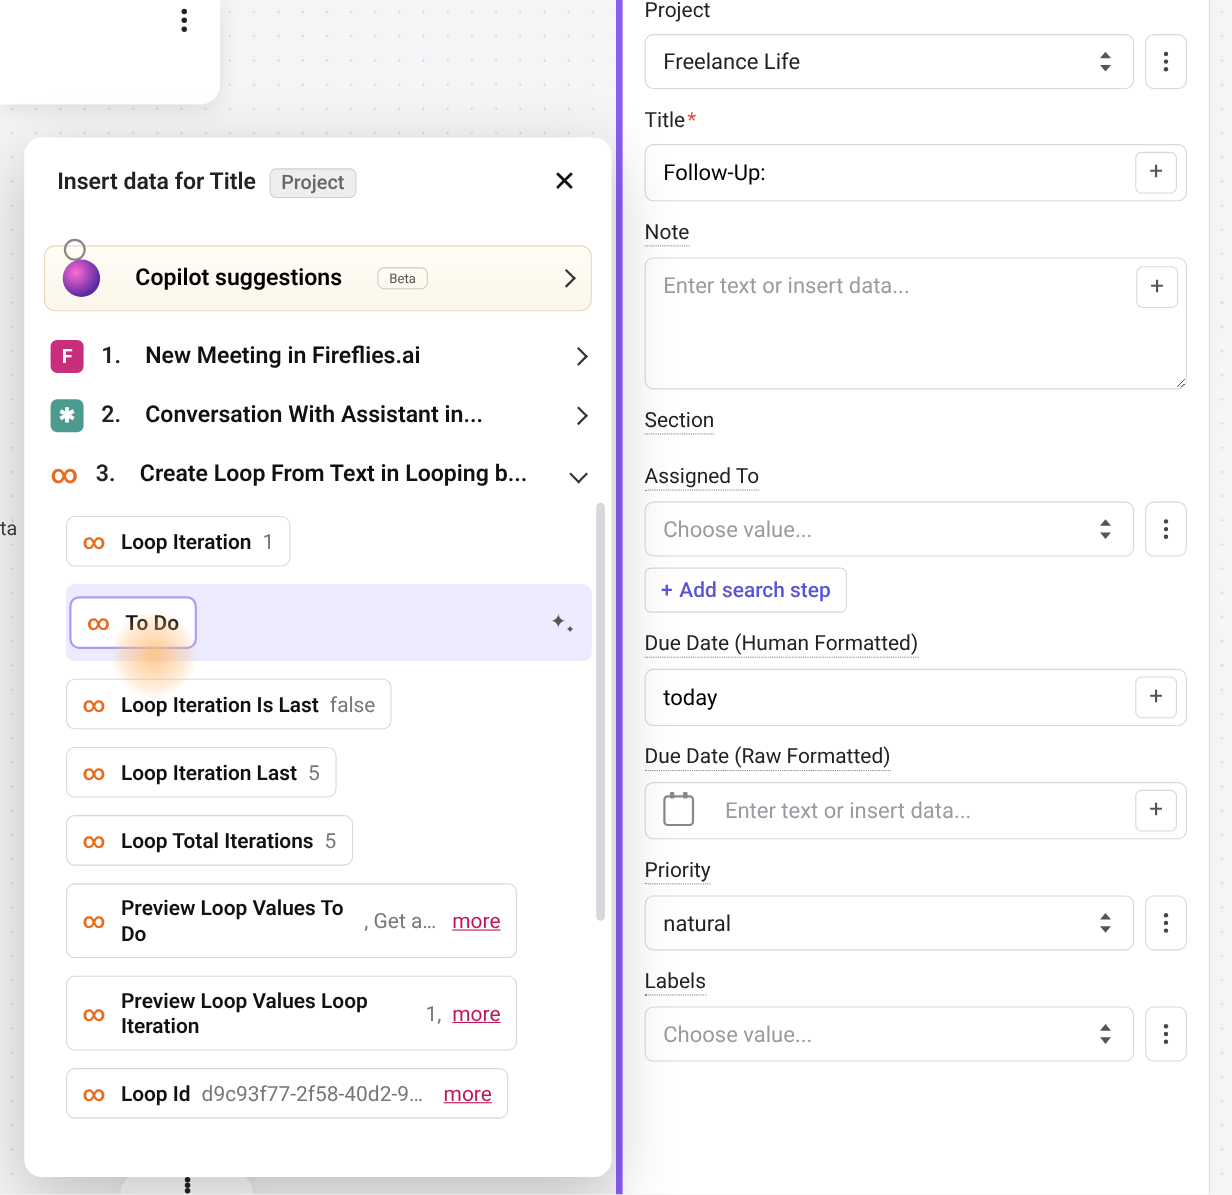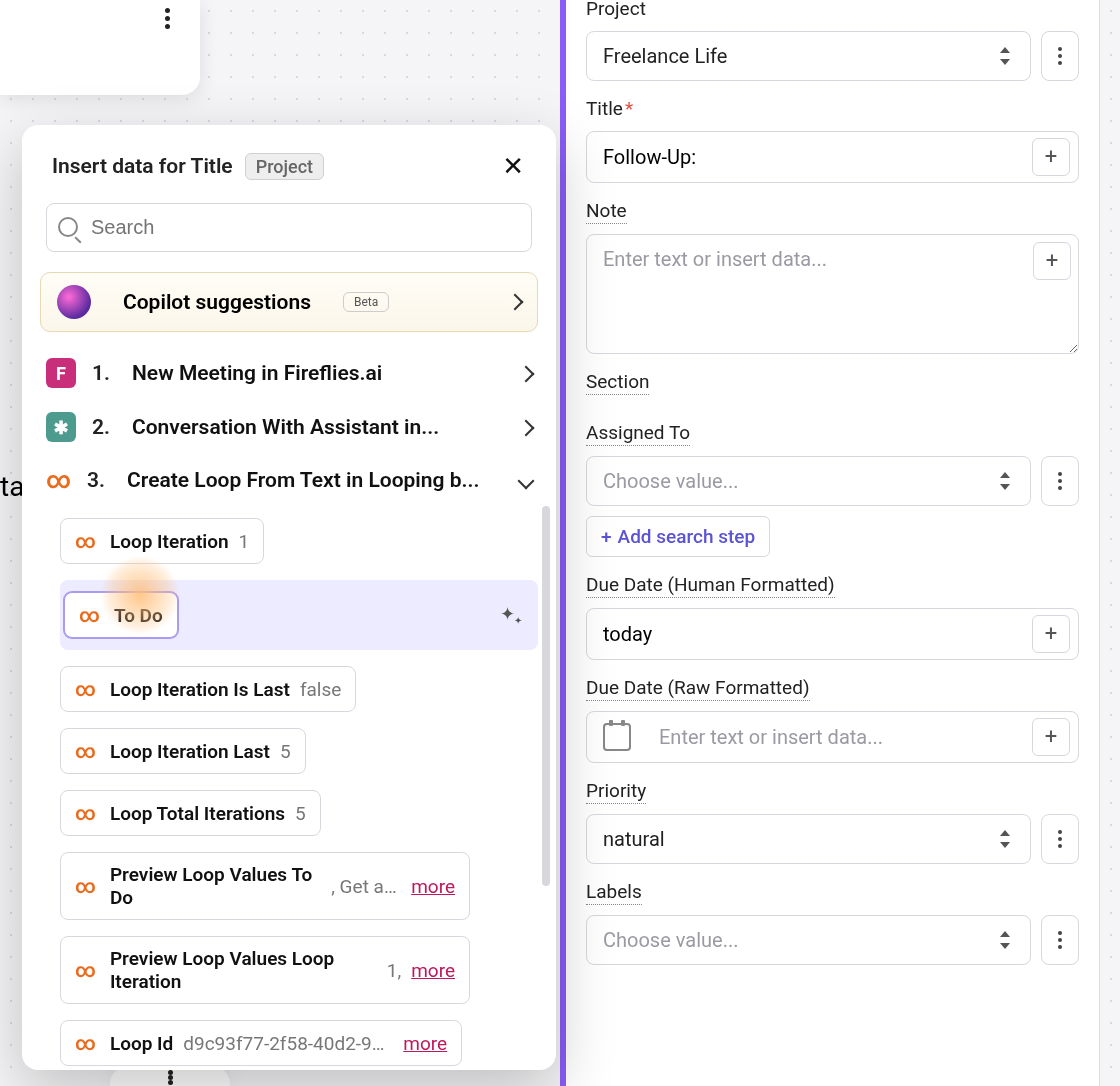--- a/index.html
+++ b/index.html
@@ -31,21 +31,21 @@
 
   .bottom-stub {
     position:absolute; bottom:0; left:110px; width:120px; height:20px;
     background:#fff; border-radius:18px 18px 0 0;
     box-shadow: 0 -4px 20px rgba(0,0,0,.08);
     display:flex; justify-content:center; padding-top:4px;
   }
 
   .edge-label {
     position:absolute; left:0; top:470px;
-    color:#000000; font-size:28px;
+    color:#404040; font-size:18px;
   }
 
   
   .form-panel {
     position:absolute; top:0; right:20px; width:540px; height:100%;
     background:#fff; border-left:6px solid #8b5cf6; border-right:1px solid #ddd;
     padding: 0 20px;
   }
   .form-group { margin-top: 16px; }
   .form-label {
@@ -350,21 +350,20 @@
   <div class="picker-head">
     <div class="picker-title">
       <span>Insert data for Title</span>
       <span class="dyn-badge">Project</span>
     </div>
     <div class="close-x">✕</div>
   </div>
 
   <div class="search-wrap" style="position:relative">
     <span class="search-icon"></span>
-    <input class="search-input" placeholder="Search" style="">
   </div>
 
   <div class="copilot-row">
     <div class="copilot-icn"></div>
     <span style="font-size:21px;font-weight:600">Copilot suggestions</span>
     <span class="beta-badge">Beta</span>
     <span class="chev-right arrow" style="margin-left:auto"></span>
   </div>
 
   <div class="step-row">

